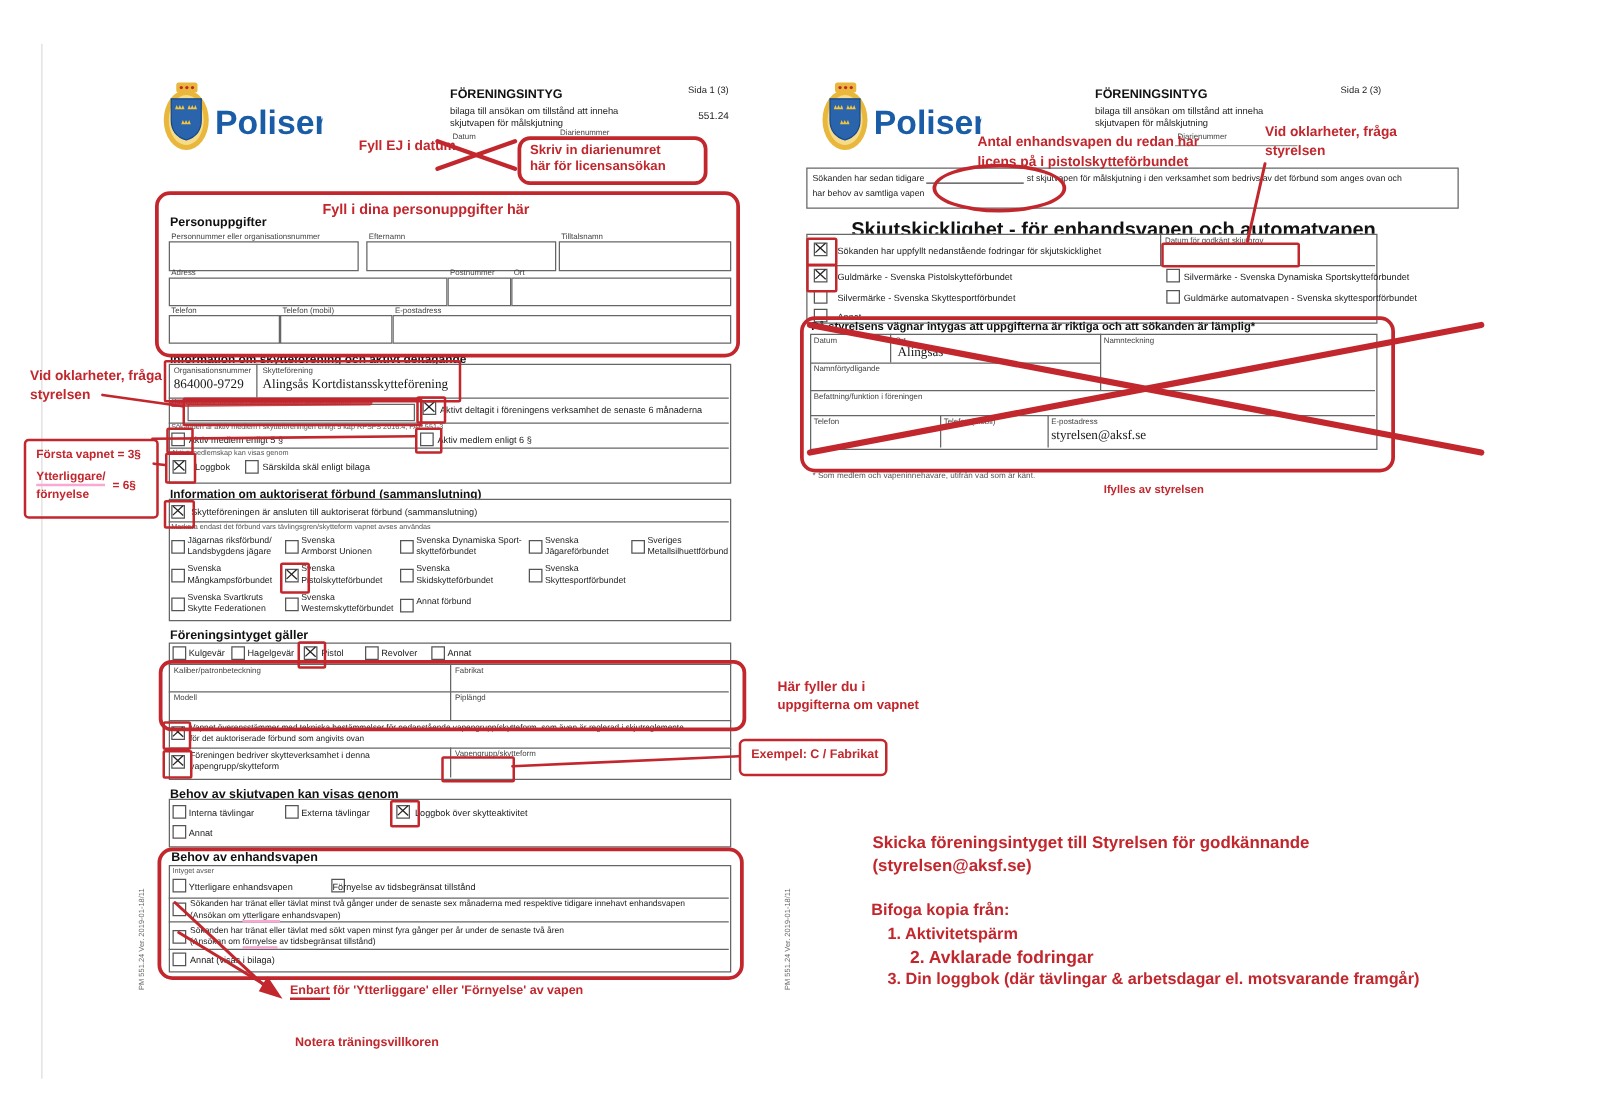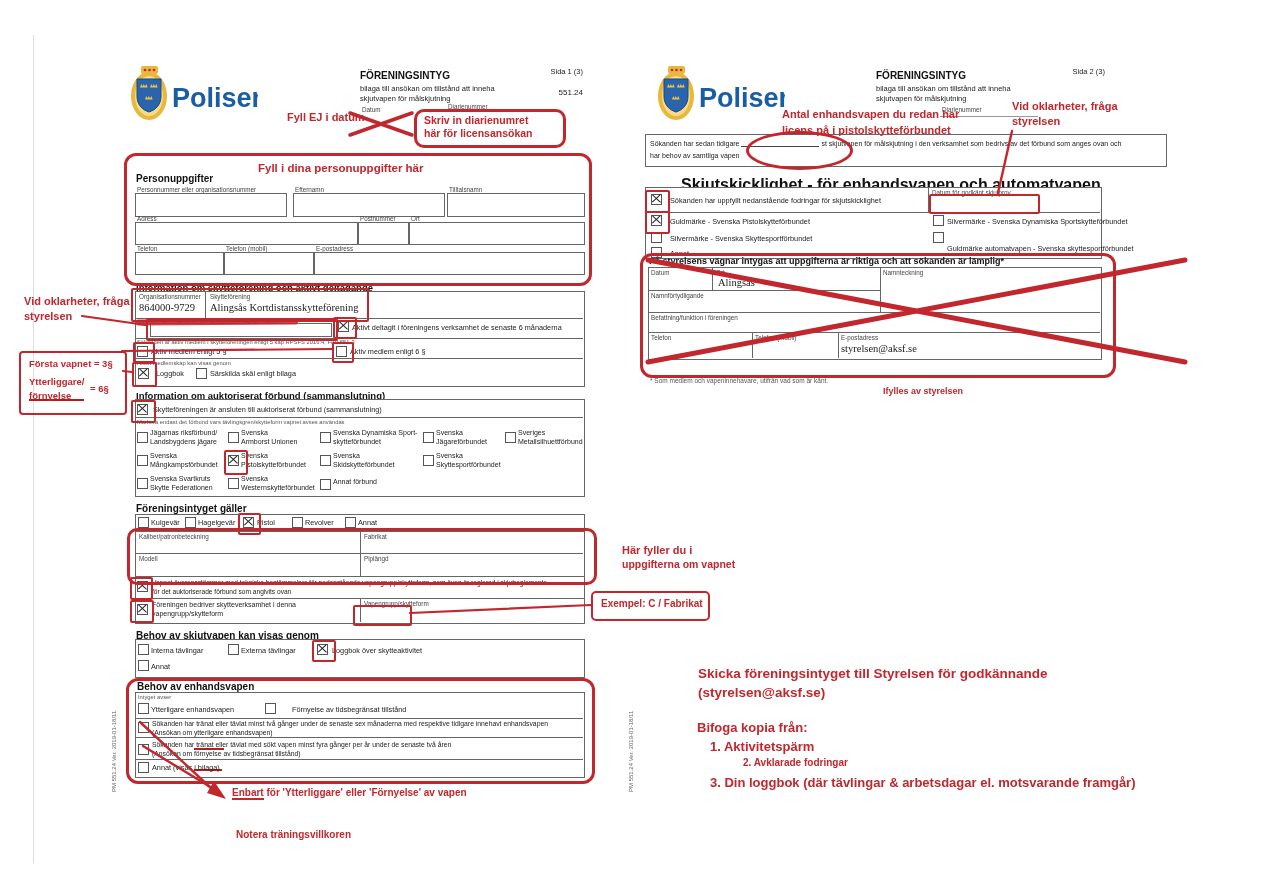--- a/index.html
+++ b/index.html
@@ -15,21 +15,21 @@
   .ln{position:absolute;background:#666}
   .cb{position:absolute;width:9px;height:9px;border:1.2px solid #555;background:#fff}
   .ck::before,.ck::after{content:"";position:absolute;left:-1px;top:3.3px;width:10.5px;height:1.3px;background:#222}
   .ck::before{transform:rotate(43deg)}
   .ck::after{transform:rotate(-43deg)}
   .rbx{position:absolute;border:2.5px solid #c1272d;border-radius:2px;z-index:20}
   .annbox{position:absolute;border:3px solid #c1272d;border-radius:10px;z-index:20}
   .red{position:absolute;color:#c1272d;font-weight:bold;white-space:nowrap;z-index:22}
   .serif{font-family:"Liberation Serif",serif;font-size:10.5px;color:#1a1a1a;white-space:nowrap;position:absolute}
   .vt{position:absolute;transform:rotate(-90deg);transform-origin:left top;font-size:6px;color:#666;white-space:nowrap}
-  .uo{border-bottom:2px solid #b91c1c;padding-bottom:12px}
+  .uo{border-bottom:2px solid #f9a8d4;padding-bottom:0px}
   .ur{border-bottom:2px solid #c1272d;padding-bottom:0px}
   .blank{display:inline-block;width:78px;border-bottom:1px solid #444;height:7px;vertical-align:bottom}
   .scrib{position:absolute;background:#c1272d;opacity:.85;z-index:21;border-radius:2px}
   svg.overlay{position:absolute;left:0;top:0;z-index:30;pointer-events:none}
 </style>
 </head>
 <body>
 
 <div class="abs" style="left:33px;top:35px;width:1px;height:828px;background:#ddd"></div>
 
@@ -216,21 +216,21 @@
 
 <div class="h" style="left:137px;top:681px;font-size:10px">Behov av enhandsvapen</div>
 <div class="fb" style="left:135px;top:692px;width:448px;height:84px"></div>
 <div class="ln" style="left:135px;top:718px;width:448px;height:1px"></div>
 <div class="ln" style="left:135px;top:737px;width:448px;height:1px"></div>
 <div class="ln" style="left:135px;top:759px;width:448px;height:1px"></div>
 <div class="xs" style="left:138px;top:694px">Intyget avser</div>
 <span class="cb" style="left:138px;top:703px"></span>
 <div class="bt" style="left:151px;top:705px">Ytterligare enhandsvapen</div>
 <span class="cb" style="left:265px;top:703px"></span>
-<div class="bt" style="left:292px;top:705px">Förnyelse av tidsbegränsat tillstånd</div>
+<div class="bt" style="left:266px;top:705px">Förnyelse av tidsbegränsat tillstånd</div>
 <span class="cb" style="left:138px;top:722px"></span>
 <div class="bt" style="left:152px;top:720px;font-size:6.8px">Sökanden har tränat eller tävlat minst två gånger under de senaste sex månaderna med respektive tidigare innehavt enhandsvapen</div>
 <div class="bt" style="left:152px;top:729px;font-size:6.8px">
   <span>(Ansökan om </span><span class="uo">ytterligare</span><span> enhandsvapen)</span>
 </div>
 <span class="cb" style="left:138px;top:744px"></span>
 <div class="bt" style="left:152px;top:741px;font-size:6.8px">Sökanden har tränat eller tävlat med sökt vapen minst fyra gånger per år under de senaste två åren</div>
 <div class="bt" style="left:152px;top:750px;font-size:6.8px">
   <span>(Ansökan om </span><span class="uo">förnyelse</span><span> av tidsbegränsat tillstånd)</span>
 </div>
@@ -278,21 +278,21 @@
 <span class="cb ck" style="left:651px;top:194px"></span>
 <div class="bt" style="left:670px;top:196px">Sökanden har uppfyllt nedanstående fodringar för skjutskicklighet</div>
 <div class="sl" style="left:932px;top:189px">Datum för godkänt skjutprov</div>
 <span class="cb ck" style="left:651px;top:215px"></span>
 <div class="bt" style="left:670px;top:217px">Guldmärke - Svenska Pistolskytteförbundet</div>
 <span class="cb" style="left:933px;top:215px"></span>
 <div class="bt" style="left:947px;top:217px">Silvermärke - Svenska Dynamiska Sportskytteförbundet</div>
 <span class="cb" style="left:651px;top:232px"></span>
 <div class="bt" style="left:670px;top:234px">Silvermärke - Svenska Skyttesportförbundet</div>
 <span class="cb" style="left:933px;top:232px"></span>
-<div class="bt" style="left:947px;top:244px">Guldmärke automatvapen - Svenska skyttesportförbundet</div>
+<div class="bt" style="left:947px;top:234px">Guldmärke automatvapen - Svenska skyttesportförbundet</div>
 <span class="cb" style="left:651px;top:247px"></span>
 <div class="bt" style="left:670px;top:249px">Annat</div>
 
 <div class="h" style="left:649px;top:256px;font-size:9px">På styrelsens vägnar intygas att uppgifterna är riktiga och att sökanden är lämplig*</div>
 <div class="fb" style="left:648px;top:267px;width:452px;height:91px"></div>
 <div class="ln" style="left:712px;top:267px;width:1px;height:23px"></div>
 <div class="ln" style="left:880px;top:267px;width:1px;height:45px"></div>
 <div class="ln" style="left:648px;top:290px;width:232px;height:1px"></div>
 <div class="ln" style="left:648px;top:312px;width:452px;height:1px"></div>
 <div class="ln" style="left:648px;top:332px;width:452px;height:1px"></div>
@@ -356,21 +356,21 @@
 
 <div class="red" style="left:782px;top:108px;font-size:11px">Antal enhandsvapen du redan har</div>
 <div class="red" style="left:782px;top:124px;font-size:11px">licens på i pistolskytteförbundet</div>
 <div class="red" style="left:1012px;top:100px;font-size:11px">Vid oklarheter, fråga</div>
 <div class="red" style="left:1012px;top:115px;font-size:11px">styrelsen</div>
 <div class="red" style="left:883px;top:386px;font-size:9px">Ifylles av styrelsen</div>
 <div class="red" style="left:698px;top:666px;font-size:13.5px">Skicka föreningsintyget till Styrelsen för godkännande</div>
 <div class="red" style="left:698px;top:685px;font-size:13.5px">(styrelsen@aksf.se)</div>
 <div class="red" style="left:697px;top:720px;font-size:13px">Bifoga kopia från:</div>
 <div class="red" style="left:710px;top:739px;font-size:13px">1. Aktivitetspärm</div>
-<div class="red" style="left:743px;top:757px;font-size:10px">2. Avklarade fodringar</div>
+<div class="red" style="left:728px;top:757px;font-size:14px">2. Avklarade fodringar</div>
 <div class="red" style="left:710px;top:775px;font-size:13px">3. Din loggbok (där tävlingar &amp; arbetsdagar el. motsvarande framgår)</div>
 
 <svg class="overlay" width="1280" height="886" viewBox="0 0 1280 886">
   <g stroke="#c1272d" fill="none" stroke-linecap="round">
 
     <path d="M350 113 L412 135 M350 135 L412 113" stroke-width="3.5"></path>
 
     <path d="M82 316 L146 325" stroke-width="2.2"></path>
 
     <path d="M122 351 L332 349" stroke-width="2.2"></path>

